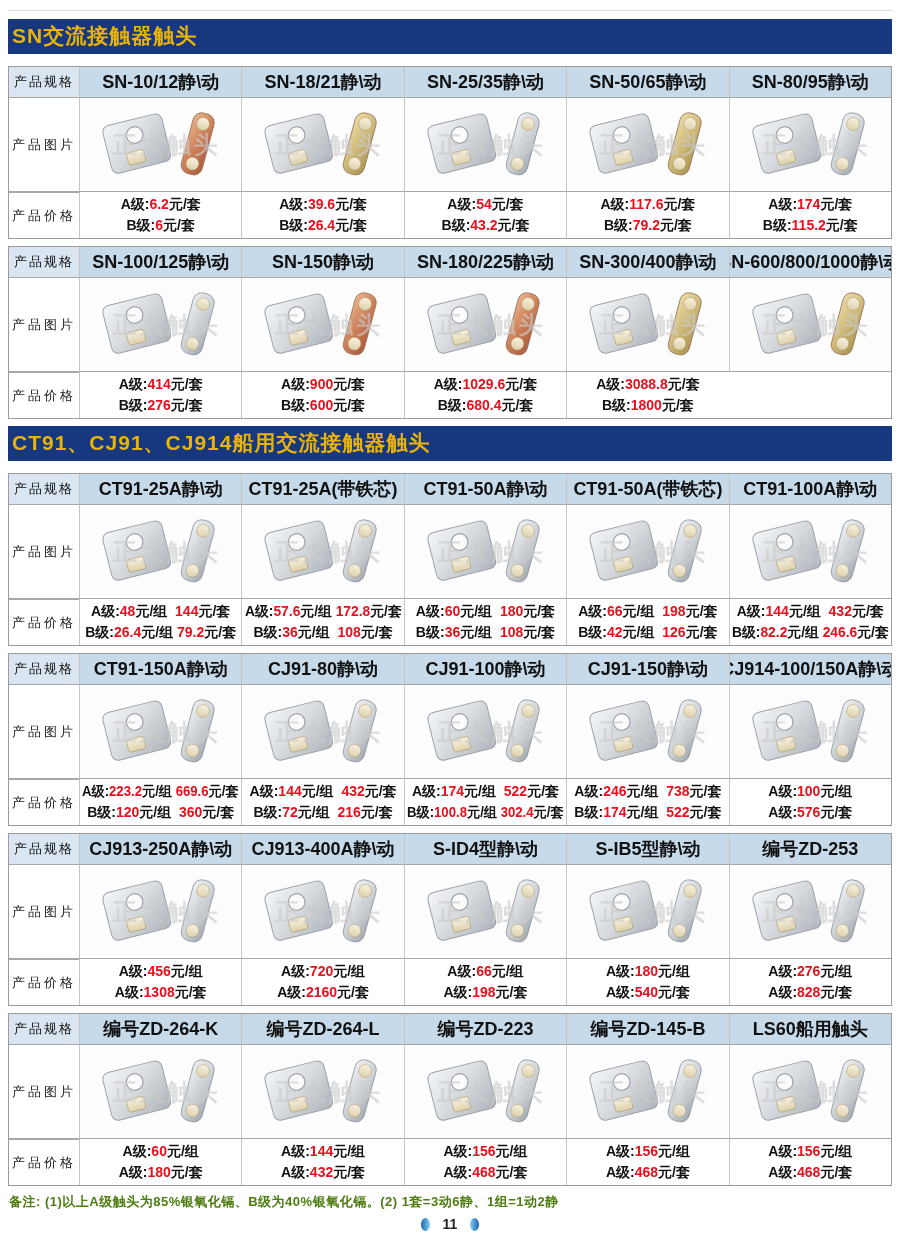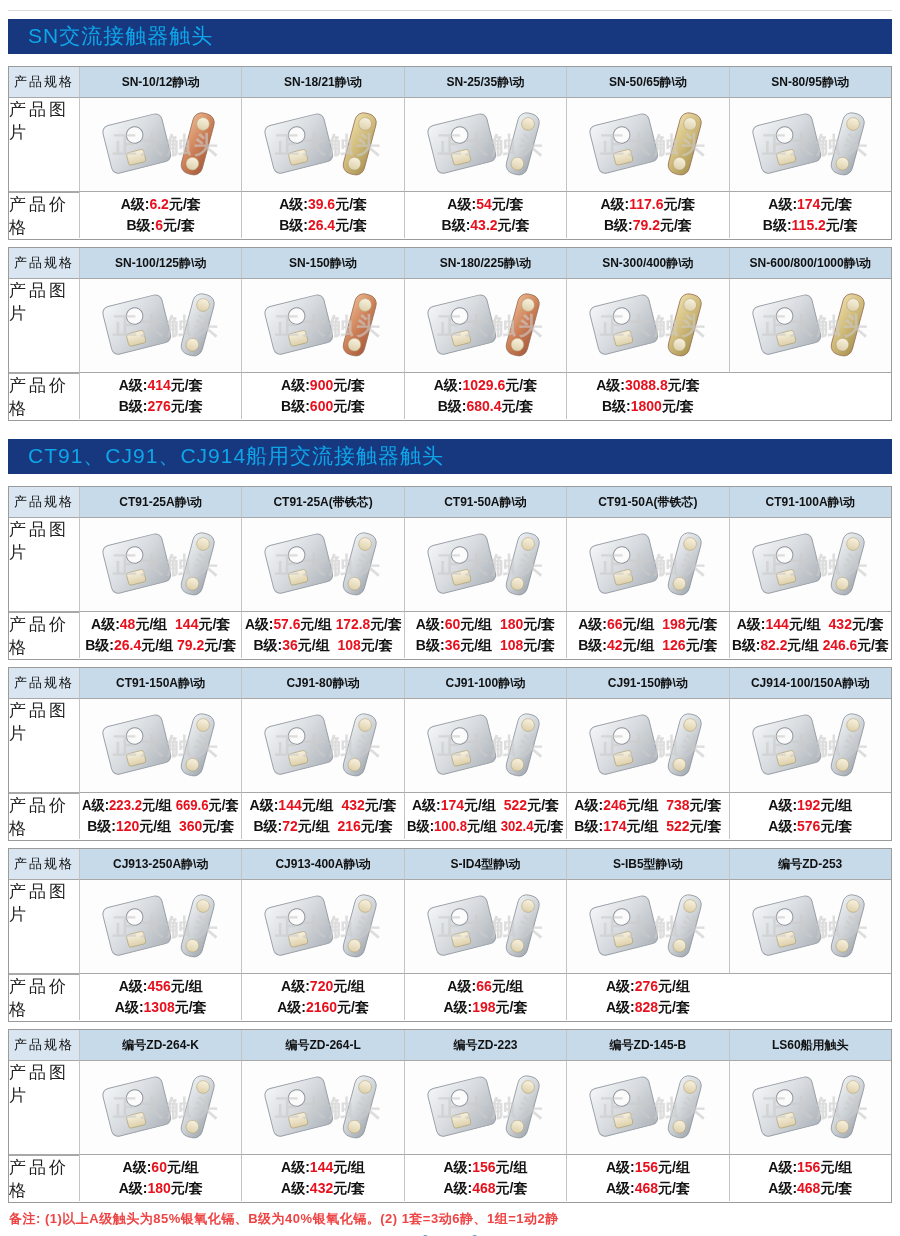--- a/index.html
+++ b/index.html
@@ -13,57 +13,57 @@
   }
   *{box-sizing:border-box;}
   html,body{margin:0;padding:0;}
   body{
     width:900px;height:1236px;overflow:hidden;background:#fff;
     font-family:"Liberation Sans","DejaVu Sans",sans-serif;color:#111;
   }
   .page{padding:10px 8px 0;}
   .top-rule{border-top:1px solid #dcdcdc;margin:0 0 8px;}
   .banner{
-    background:var(--banner-bg);color:#0ea5e9;font-weight:normal;font-size:21px;
-    padding:3px 0 4px 20px;letter-spacing:1px;margin-bottom:12px;
+    background:var(--banner-bg);color:#eab308;font-weight:bold;font-size:21px;
+    padding:3px 0 4px 4px;letter-spacing:1px;margin-bottom:12px;
   }
-  .banner.second{margin-top:18px;}
+  .banner.second{margin-top:7px;}
   .tbl{
     display:grid;grid-template-columns:70px repeat(5,1fr);
     border:1px solid #9b9b9b;margin-bottom:7px;background:#fff;
   }
   .tbl > div:not(:nth-child(6n+1)){border-left:1px solid var(--grid-line);}
   .hd{
     height:30px;display:flex;align-items:center;justify-content:center;
-    background:var(--hdr-bg);font-weight:bold;font-size:12px;white-space:nowrap;overflow:hidden;
+    background:var(--hdr-bg);font-weight:bold;font-size:18px;white-space:nowrap;overflow:hidden;
   }
   .hd.lab{background:var(--hdr-lab-bg);font-weight:normal;letter-spacing:2px;font-size:13px;}
   .img-cell{
     height:95px;position:relative;overflow:hidden;background:#fdfdfd;
     border-top:1px solid var(--row-line);border-bottom:1px solid var(--row-line);
   }
   .img-cell svg{position:absolute;inset:0;width:100%;height:100%;}
   .watermark{
     position:absolute;left:12px;right:0;top:50%;transform:translateY(-50%);
     text-align:center;font-size:24px;font-weight:bold;color:var(--wm-color);
     opacity:.62;letter-spacing:3px;white-space:nowrap;pointer-events:none;
   }
   .lab-cell{
-    display:flex;justify-content:center;
-    font-size:17px;letter-spacing:3px;color:#222;background:#fff;
+    display:flex;align-items:center;justify-content:center;
+    font-size:13px;letter-spacing:3px;color:#222;background:#fff;
     border-top:1px solid var(--row-line);
   }
   .tbl > .lab-cell:nth-child(7){border-bottom:1px solid var(--row-line);}
   .price-cell{
     height:46px;display:flex;flex-direction:column;align-items:center;justify-content:center;
     font-weight:bold;font-size:14px;line-height:1.5;background:#fff;overflow:hidden;
   }
   .price-line{white-space:pre;}
   .red{color:var(--red);}
-  .note{font-size:13px;font-weight:bold;color:#ef4444;margin:5px 0 0 1px;letter-spacing:.5px;}
+  .note{font-size:13px;font-weight:bold;color:#4d7c0f;margin:5px 0 0 1px;letter-spacing:.5px;}
   .pager{display:flex;align-items:center;justify-content:center;gap:13px;margin-top:5px;}
   .orn{width:9px;height:13px;border-radius:50%;display:inline-block;}
   .orn.l{background:linear-gradient(90deg,#1565b0,#8ed0f2);}
   .orn.r{background:linear-gradient(270deg,#1565b0,#8ed0f2);}
   .pgnum{font-size:14px;font-weight:bold;color:#222;}
 </style>
 </head>
 <body>
 
 <svg width="0" height="0" style="position:absolute" aria-hidden="true">
@@ -569,21 +569,21 @@
         </div>
         <div class="price-cell">
           <div class="price-line"><span>A级:</span><span class="red">174</span><span>元/组  </span><span class="red">522</span><span>元/套</span></div>
           <div class="price-line" style="display: inline-block; transform: scaleX(0.94012); transform-origin: center center;"><span>B级:</span><span class="red">100.8</span><span>元/组 </span><span class="red">302.4</span><span>元/套</span></div>
         </div>
         <div class="price-cell">
           <div class="price-line"><span>A级:</span><span class="red">246</span><span>元/组  </span><span class="red">738</span><span>元/套</span></div>
           <div class="price-line"><span>B级:</span><span class="red">174</span><span>元/组  </span><span class="red">522</span><span>元/套</span></div>
         </div>
         <div class="price-cell">
-          <div class="price-line"><span>A级:</span><span class="red">192</span><span>元/组</span></div>
+          <div class="price-line"><span>A级:</span><span class="red">100</span><span>元/组</span></div>
           <div class="price-line"><span>A级:</span><span class="red">576</span><span>元/套</span></div>
         </div>
       </div>
       <div class="tbl">
         <div class="hd lab">
           <span>产品规格</span>
         </div>
         <div class="hd">
           <span>CJ913-250A静\动</span>
         </div>
@@ -684,20 +684,24 @@
           <div class="price-line"><span>A级:</span><span class="red">456</span><span>元/组</span></div>
           <div class="price-line"><span>A级:</span><span class="red">1308</span><span>元/套</span></div>
         </div>
         <div class="price-cell">
           <div class="price-line"><span>A级:</span><span class="red">720</span><span>元/组</span></div>
           <div class="price-line"><span>A级:</span><span class="red">2160</span><span>元/套</span></div>
         </div>
         <div class="price-cell">
           <div class="price-line"><span>A级:</span><span class="red">66</span><span>元/组</span></div>
           <div class="price-line"><span>A级:</span><span class="red">198</span><span>元/套</span></div>
+        </div>
+        <div class="price-cell">
+          <div class="price-line"><span>A级:</span><span class="red">180</span><span>元/组</span></div>
+          <div class="price-line"><span>A级:</span><span class="red">540</span><span>元/套</span></div>
         </div>
         <div class="price-cell">
           <div class="price-line"><span>A级:</span><span class="red">276</span><span>元/组</span></div>
           <div class="price-line"><span>A级:</span><span class="red">828</span><span>元/套</span></div>
         </div>
       </div>
       <div class="tbl">
         <div class="hd lab">
           <span>产品规格</span>
         </div>

